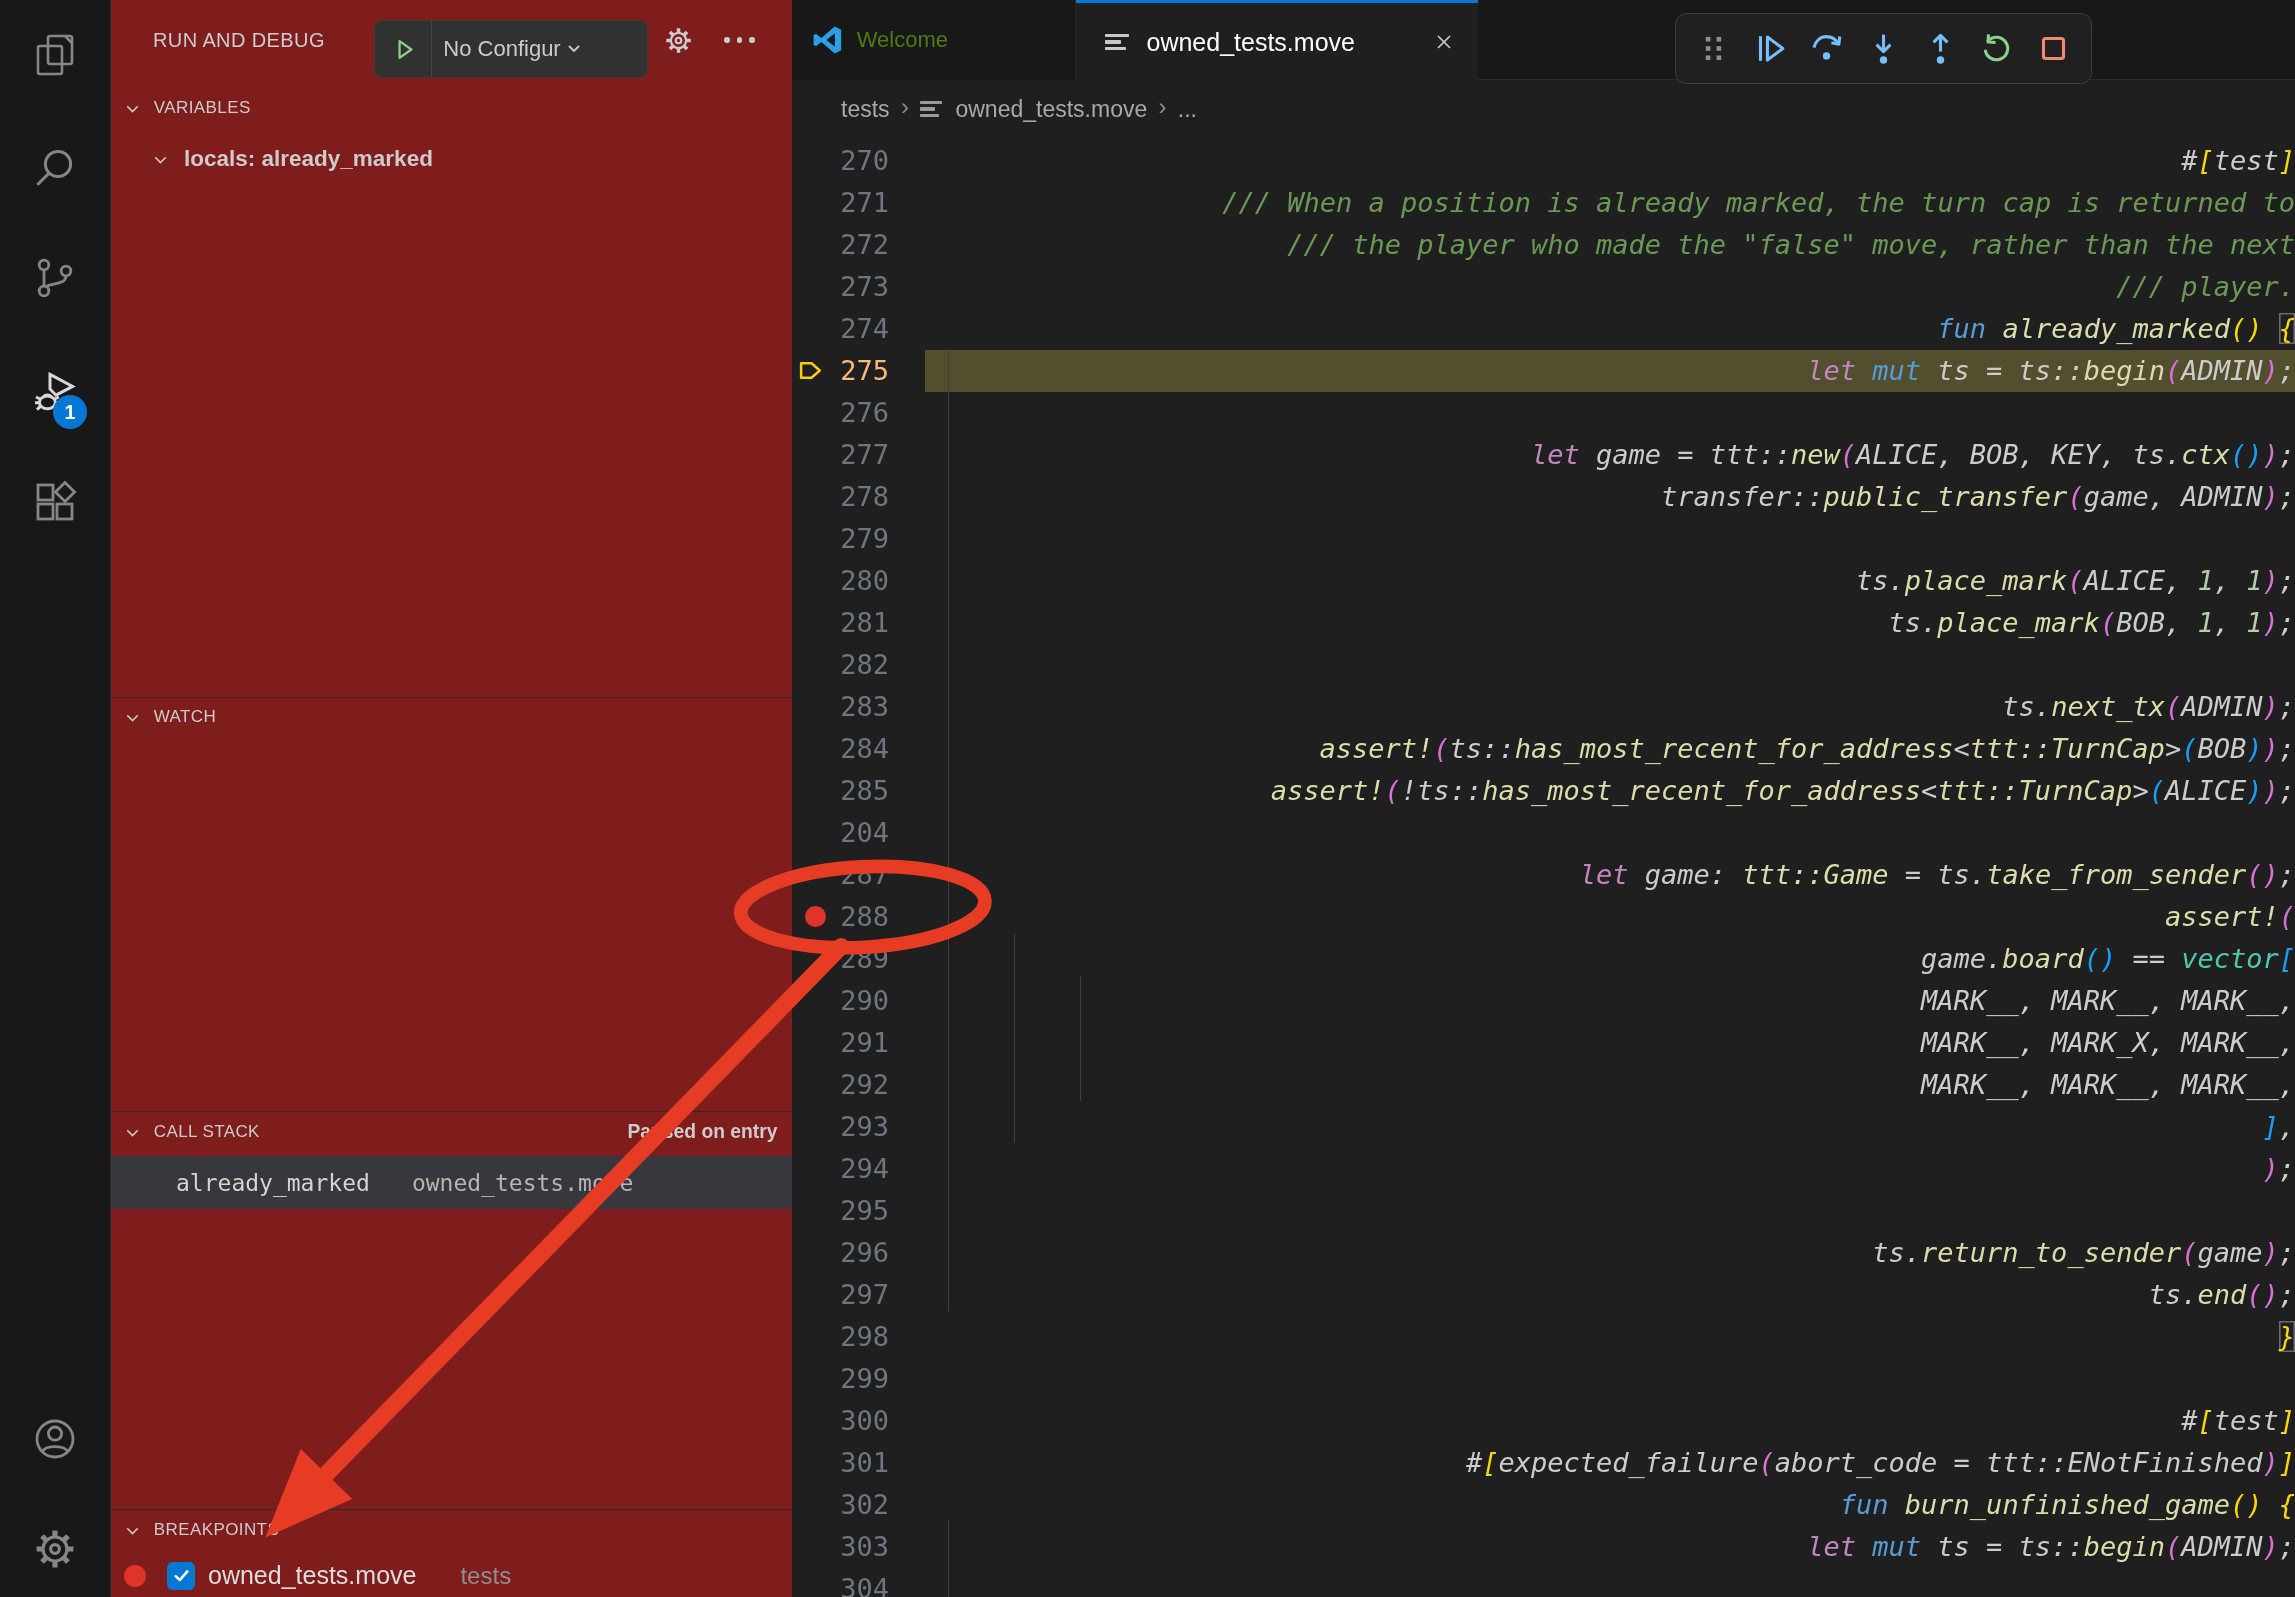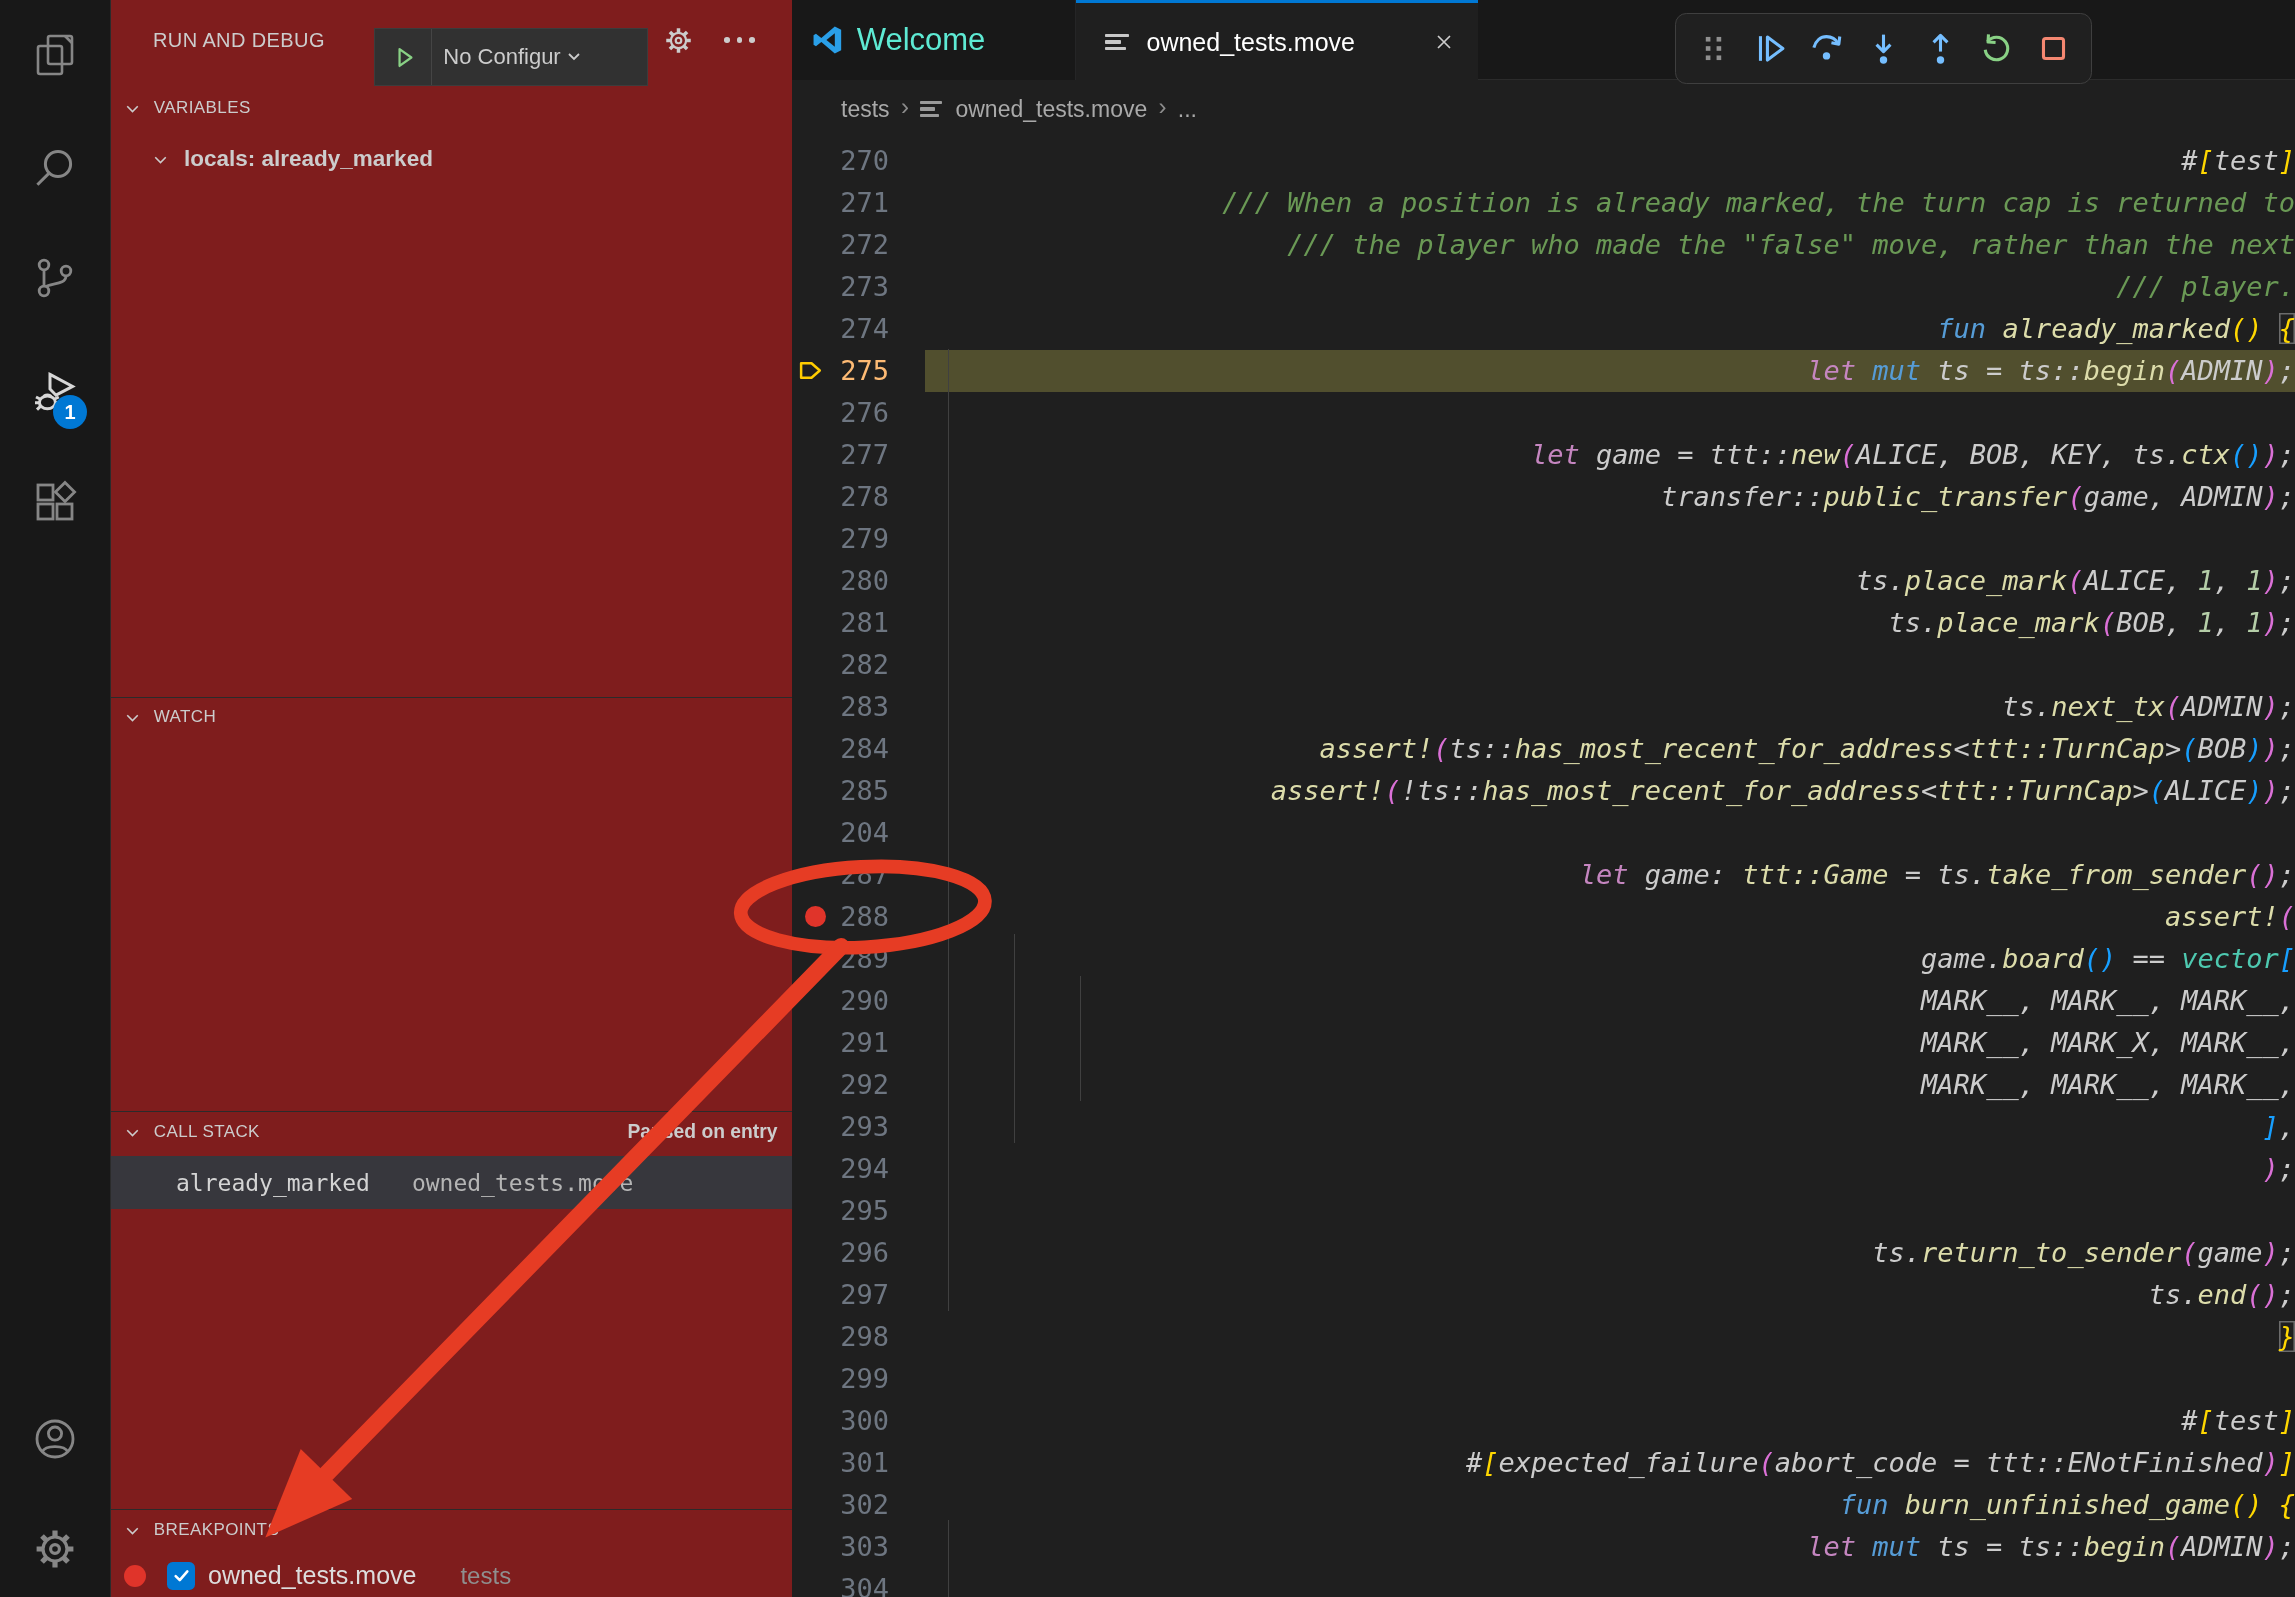--- a/index.html
+++ b/index.html
@@ -11,22 +11,22 @@
   .ab-icon{position:absolute;left:31px;width:48px;height:48px;}
   .ab-icon svg{width:48px;height:48px;display:block;}
   .ab-badge{position:absolute;left:53px;top:395px;width:34px;height:34px;border-radius:50%;
             background:#0078d4;color:#fff;font-size:20px;font-weight:bold;display:flex;
             align-items:center;justify-content:center;z-index:2;}
   
   .sidebar{position:absolute;left:111px;top:0;width:681px;height:100%;background:#7f1d1d;}
   .sb-header{position:absolute;left:0;top:0;width:100%;height:80px;}
   .sb-title{position:absolute;left:42px;top:0;height:80px;display:flex;align-items:center;
             font-size:20px;color:#cccccc;letter-spacing:0.4px;white-space:nowrap;}
-  .cfg-dd{position:absolute;left:263px;top:28px;width:272px;height:56px;background:#313131;
-          border:0.8px solid #3c3c3c;border-radius:0;display:flex;align-items:center;overflow:hidden;}
+  .cfg-dd{position:absolute;left:263px;top:20px;width:272px;height:56px;background:#313131;
+          border:0.8px solid #3c3c3c;border-radius:8px;display:flex;align-items:center;overflow:hidden;}
   .cfg-play{width:56px;height:100%;display:flex;align-items:center;justify-content:center;
             border-right:0.8px solid #454545;flex:none;}
   .cfg-label{font-size:22px;color:#cccccc;padding-left:11.3px;white-space:nowrap;overflow:hidden;max-width:153px;}
   .cfg-chev{margin-left:1.6px;flex:none;}
   .sb-gear{position:absolute;left:550px;top:22.5px;width:35px;height:35px;}
   .sb-dots{position:absolute;left:611px;top:22.5px;width:35px;height:35px;display:flex;align-items:center;justify-content:center;gap:7.2px;}
   .sb-dots i{width:5.6px;height:5.6px;border-radius:50%;background:#cccccc;}
   .chev{width:21px;height:21px;flex:none;}
   .sect-head{position:absolute;left:0;width:100%;height:40px;display:flex;align-items:center;gap:11.3px;padding-left:10.5px;box-sizing:border-box;}
   .sect-head .lbl{font-size:17px;font-weight:normal;color:#cccccc;letter-spacing:0.4px;}
@@ -44,21 +44,21 @@
   .bp-check{width:28px;height:28px;background:#0078d4;border-radius:5.6px;margin-left:21px;flex:none;
             display:flex;align-items:center;justify-content:center;}
   .bp-file{margin-left:13px;font-size:25px;color:#dddddd;}
   .bp-dir{margin-left:44px;font-size:24px;color:#8f8f8f;}
   
   .editor{position:absolute;left:792px;top:0;right:0;height:100%;background:#1f1f1f;}
   .tabbar{position:absolute;left:0;top:0;right:0;height:80px;background:#181818;
           border-bottom:0.8px solid #2b2b2b;box-sizing:border-box;}
   .tab{position:absolute;top:0;height:80px;display:flex;align-items:center;box-sizing:border-box;}
   .tab-welcome{left:0;width:284px;background:#181818;border-right:0.8px solid #252526;padding-left:17.7px;gap:13px;}
-  .tab-welcome .tlabel{font-size:31px;color:#5eead4;text-align:right;}
+  .tab-welcome .tlabel{font-size:22px;color:#4d7c0f;text-align:right;}
   .tab-active{left:284px;width:402px;background:#1f1f1f;border-top:3.2px solid #0078d4;padding-left:29px;gap:14.5px;z-index:1;height:81px;}
   .tab-active .tlabel{font-size:25px;color:#ffffff;}
   .tab-close{position:absolute;right:19.3px;width:29px;height:29px;display:flex;align-items:center;justify-content:center;}
   .movicon i{display:block;height:3.2px;background:#c8c8c8;border-radius:0.8px;margin:3.6px 0;}
   .movicon.dim i{background:#9a9a9a;}
   .breadcrumb{position:absolute;left:0;top:80px;right:0;height:58px;display:flex;align-items:center;
               padding-left:49px;gap:11.3px;font-size:23px;color:#a9a9a9;}
   .bc-sep{font-size:24px;color:#8c8c8c;transform:translateY(-1.6px);}
   
   .dbg-toolbar{position:absolute;top:13px;right:203px;width:417px;height:71px;background:#202020;

